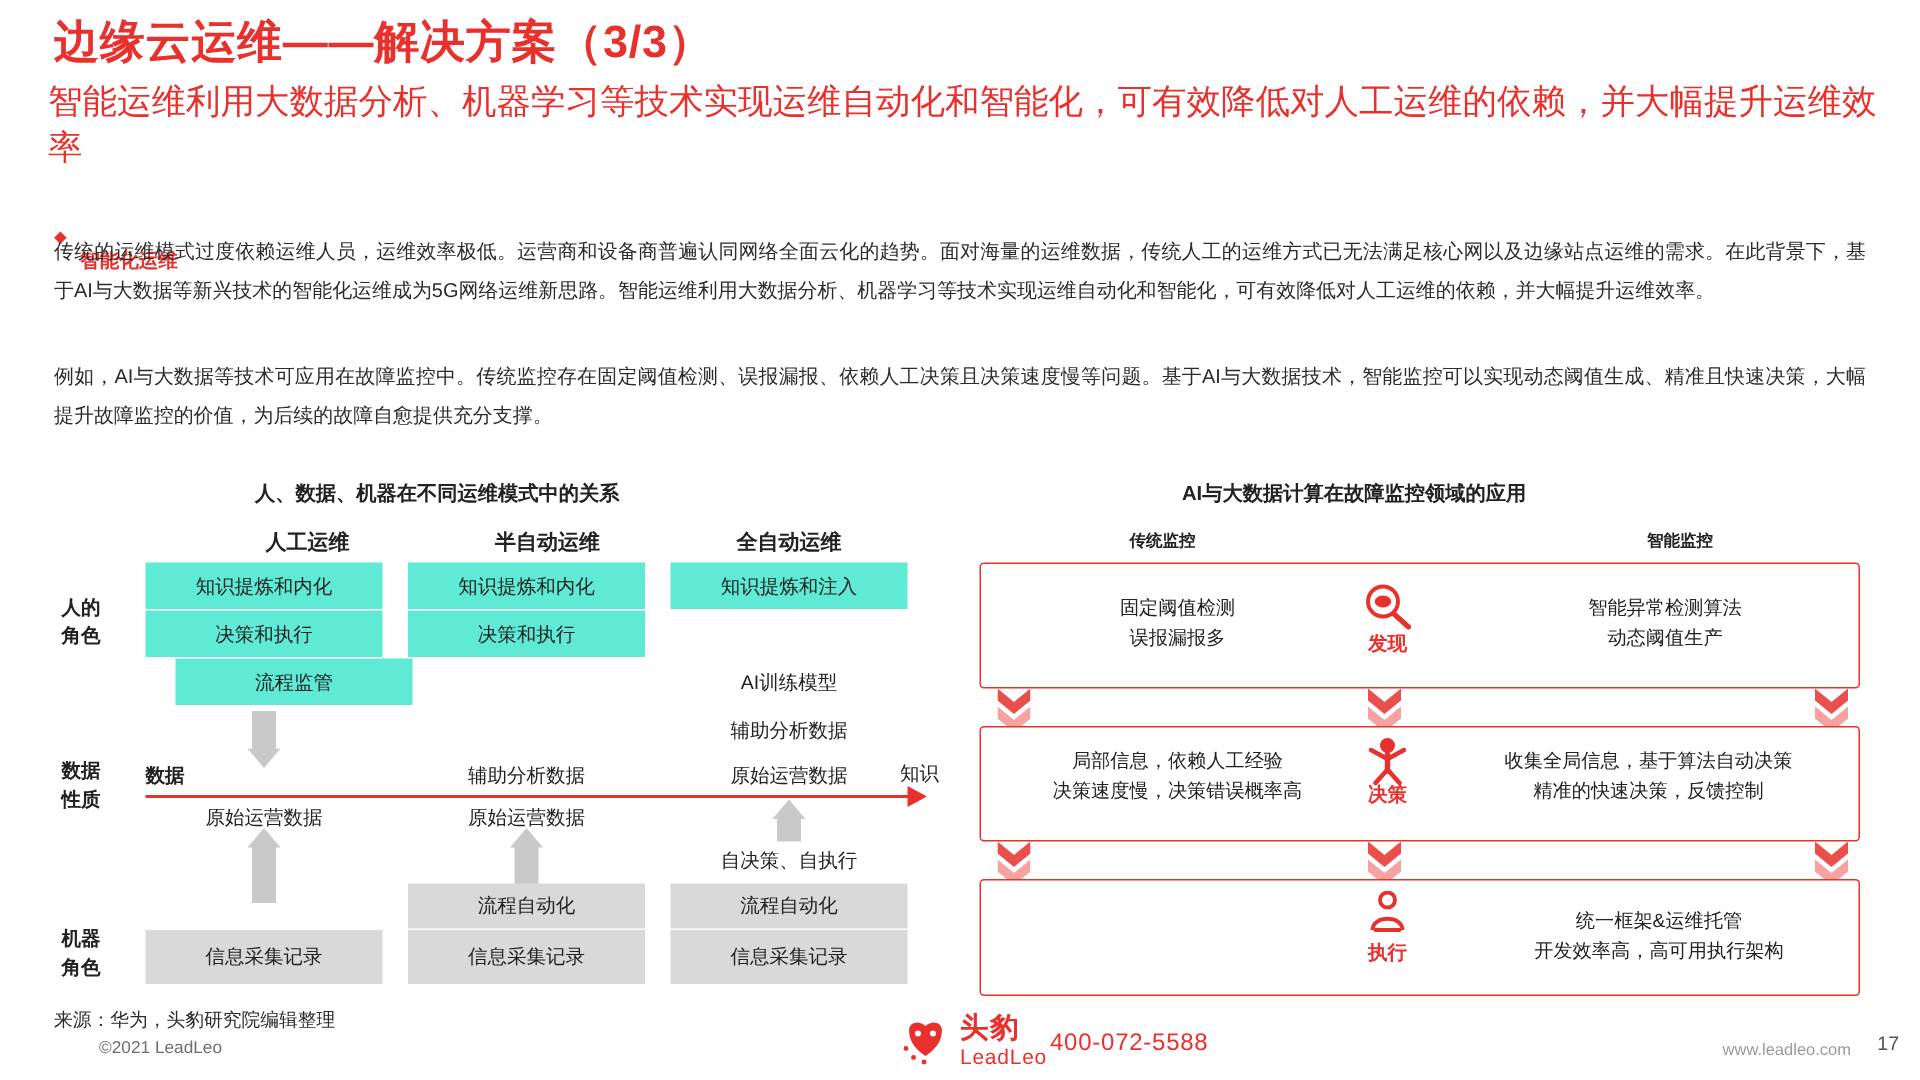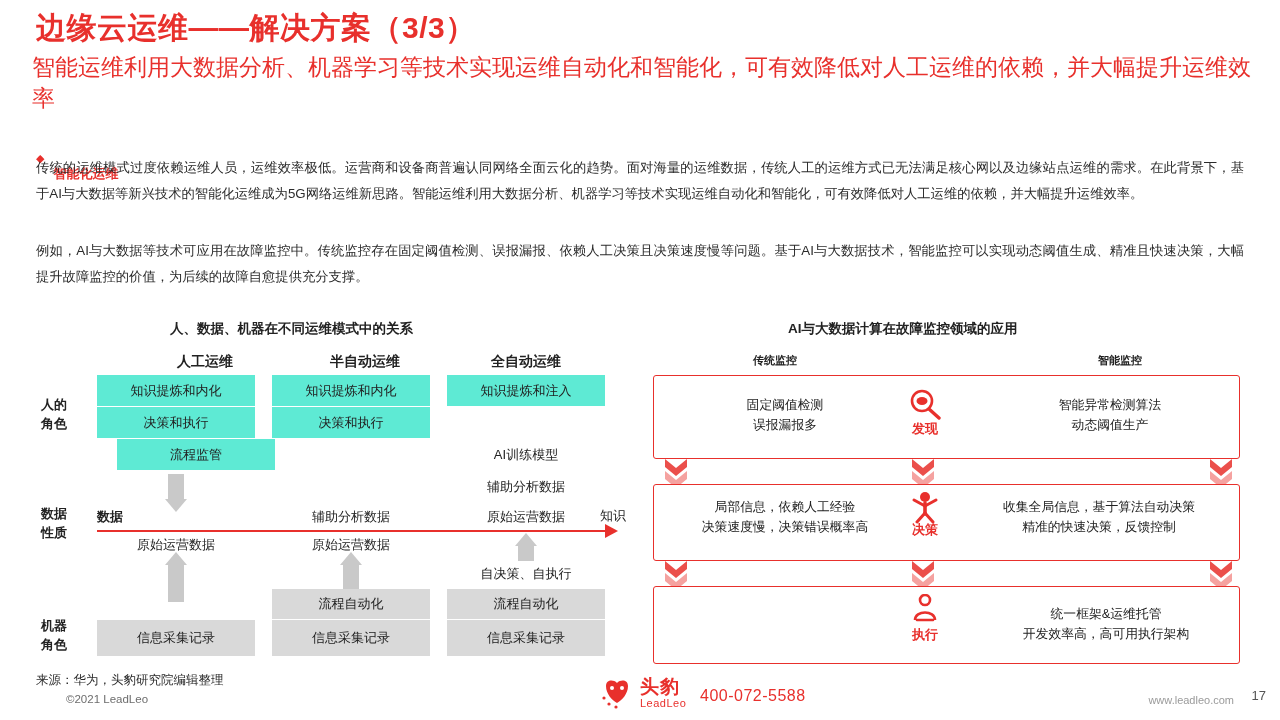--- a/index.html
+++ b/index.html
@@ -87,21 +87,21 @@
   
   .source{position:absolute;left:36px;top:672px;font-size:12.5px;color:#2b2b2b;}
   .copyright{position:absolute;left:66px;top:693px;font-size:11.5px;color:#6d6d6d;}
   .phone{position:absolute;left:700px;top:687px;font-size:16px;color:#e8302c;letter-spacing:0.5px;}
   .site{position:absolute;right:46px;top:694px;font-size:11px;color:#9a9a9a;}
   .pagenum{position:absolute;right:14px;top:688px;font-size:13px;color:#555;}
   .logo-wrap{position:absolute;left:600px;top:676px;display:flex;align-items:center;gap:6px;}
   .logo-mark{width:34px;height:34px;position:relative;}
   .logo-text{display:flex;flex-direction:column;line-height:1;}
   .logo-cn{font-size:19px;font-weight:bold;color:#e8302c;letter-spacing:1px;}
-  .logo-en{font-size:11px;color:#e8302c;letter-spacing:0.5px;margin-top:2px;}
+  .logo-en{font-size:14px;color:#e8302c;letter-spacing:0.5px;margin-top:2px;}
 </style>
 </head>
 <body>
 
 <div class="page">
 
   <div class="title">边缘云运维——解决方案（3/3）</div>
   <div class="subtitle">智能运维利用大数据分析、机器学习等技术实现运维自动化和智能化，可有效降低对人工运维的依赖，并大幅提升运维效率</div>
 
   <div class="bullet-row">

